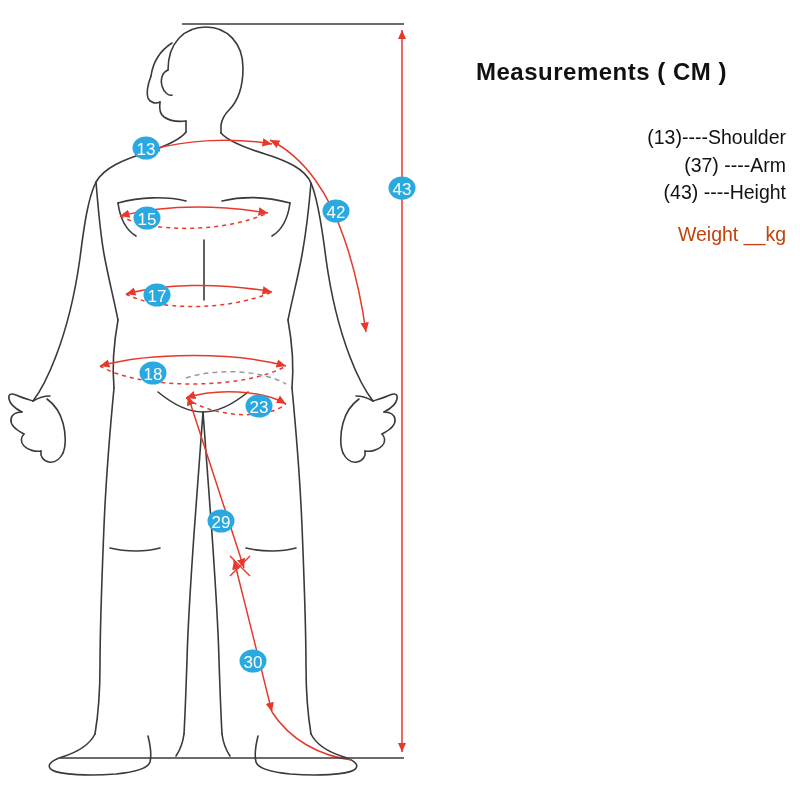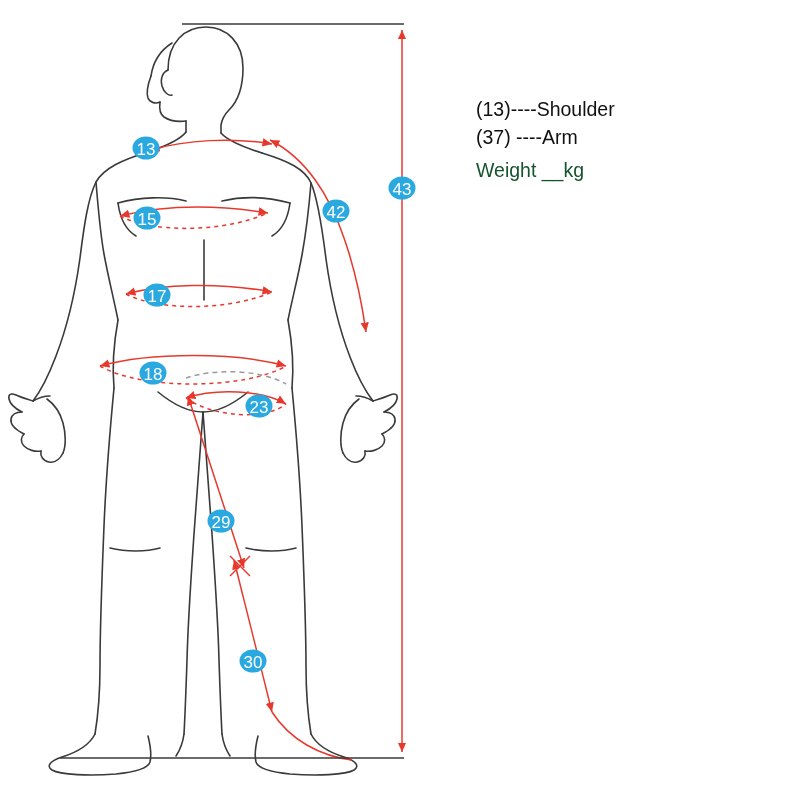--- a/index.html
+++ b/index.html
@@ -30,31 +30,32 @@
   }
   .legend-title {
     font-size: 24px;
     font-weight: bold;
     color: #111111;
     letter-spacing: 0.5px;
     white-space: nowrap;
   }
   .legend-list {
     margin-top: 38px;
+    text-align: right;
   }
   .legend-row {
     font-size: 19.5px;
     color: #111111;
     line-height: 27.6px;
     white-space: nowrap;
   }
   .weight-row {
     font-size: 19.5px;
-    color: #14532d;
-    margin-top: 8px;
+    color: #c2410c;
+    margin-top: 16px;
     white-space: nowrap;
   }
   .marker-label {
     font-family: "Liberation Sans", sans-serif;
     font-size: 17px;
     fill: #ffffff;
     text-anchor: middle;
     dominant-baseline: central;
   }
 </style>
@@ -216,20 +217,22 @@
         <text class="marker-label" x="253" y="662">30</text>
       </g>
       <g>
         <ellipse cx="402" cy="188" rx="13.5" ry="11.5" fill="#2aa8e0"></ellipse>
         <text class="marker-label" x="402" y="189">43</text>
       </g>
     </g>
   </svg>
 
   <div class="legend">
+    <div class="legend-title">Measurements ( CM )</div>
     <div class="legend-list">
       <div class="legend-row">(13)----Shoulder</div>
       <div class="legend-row">(37) ----Arm</div>
+      <div class="legend-row">(43) ----Height</div>
       <div class="weight-row">Weight __kg</div>
     </div>
   </div>
 
 </div>
 
 </body></html>

